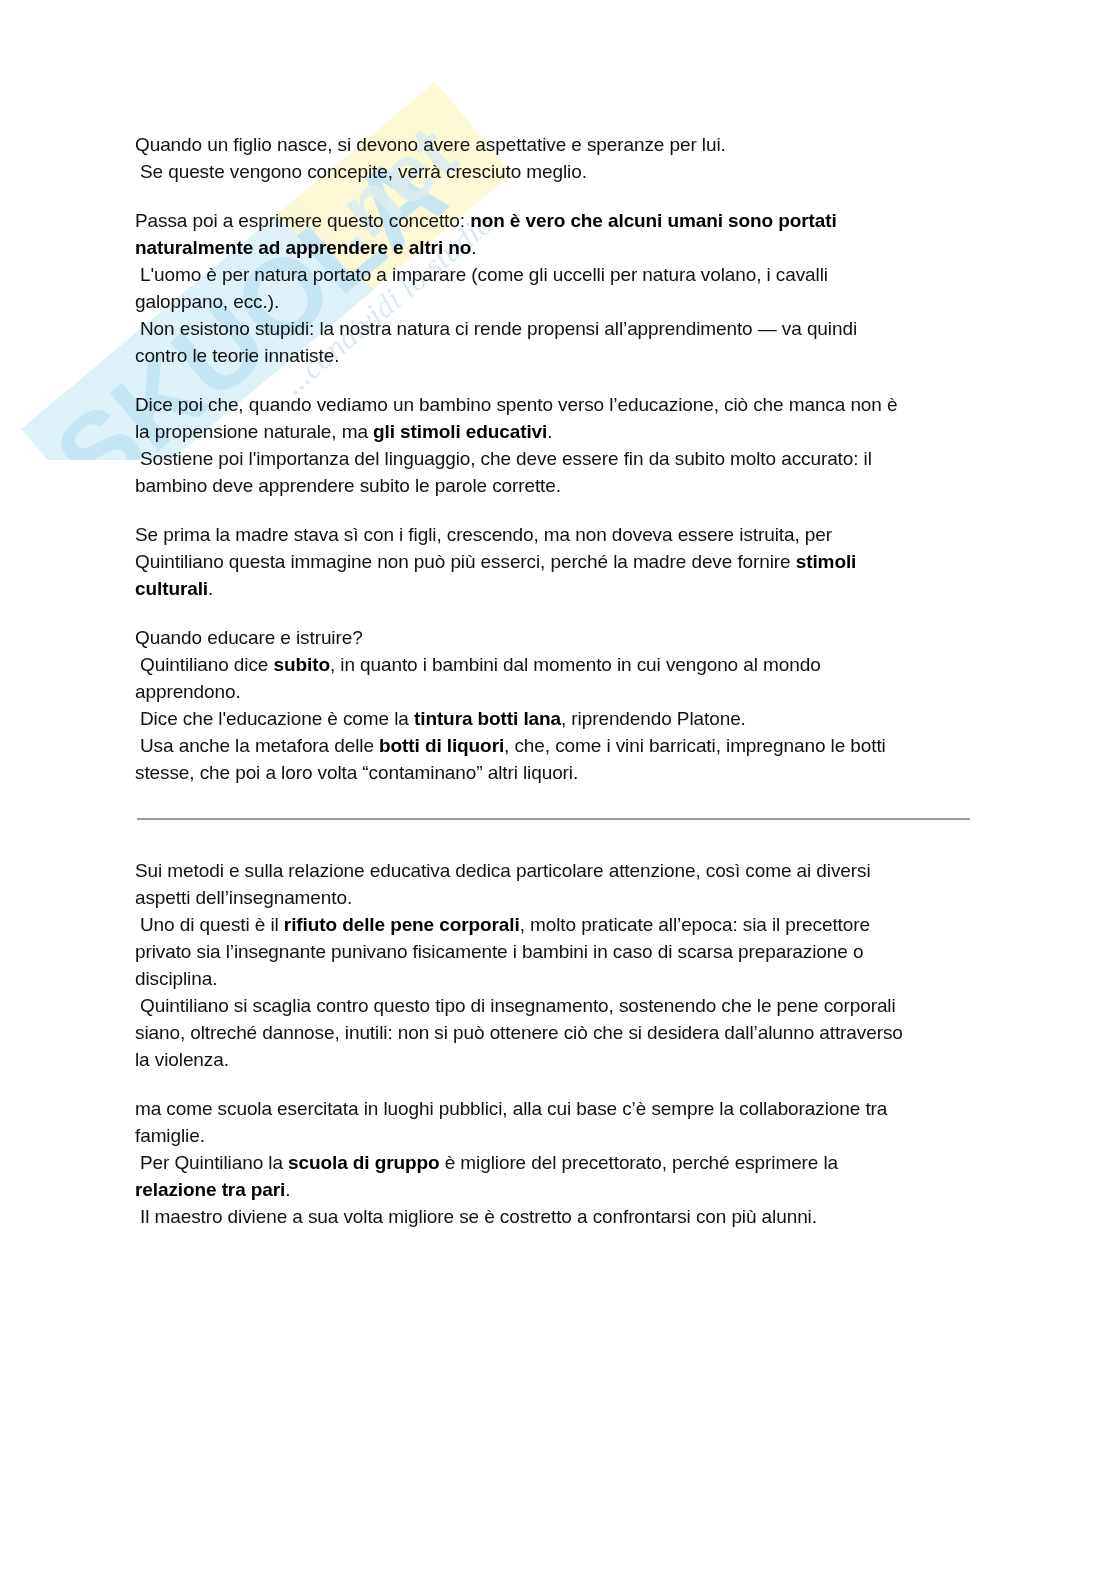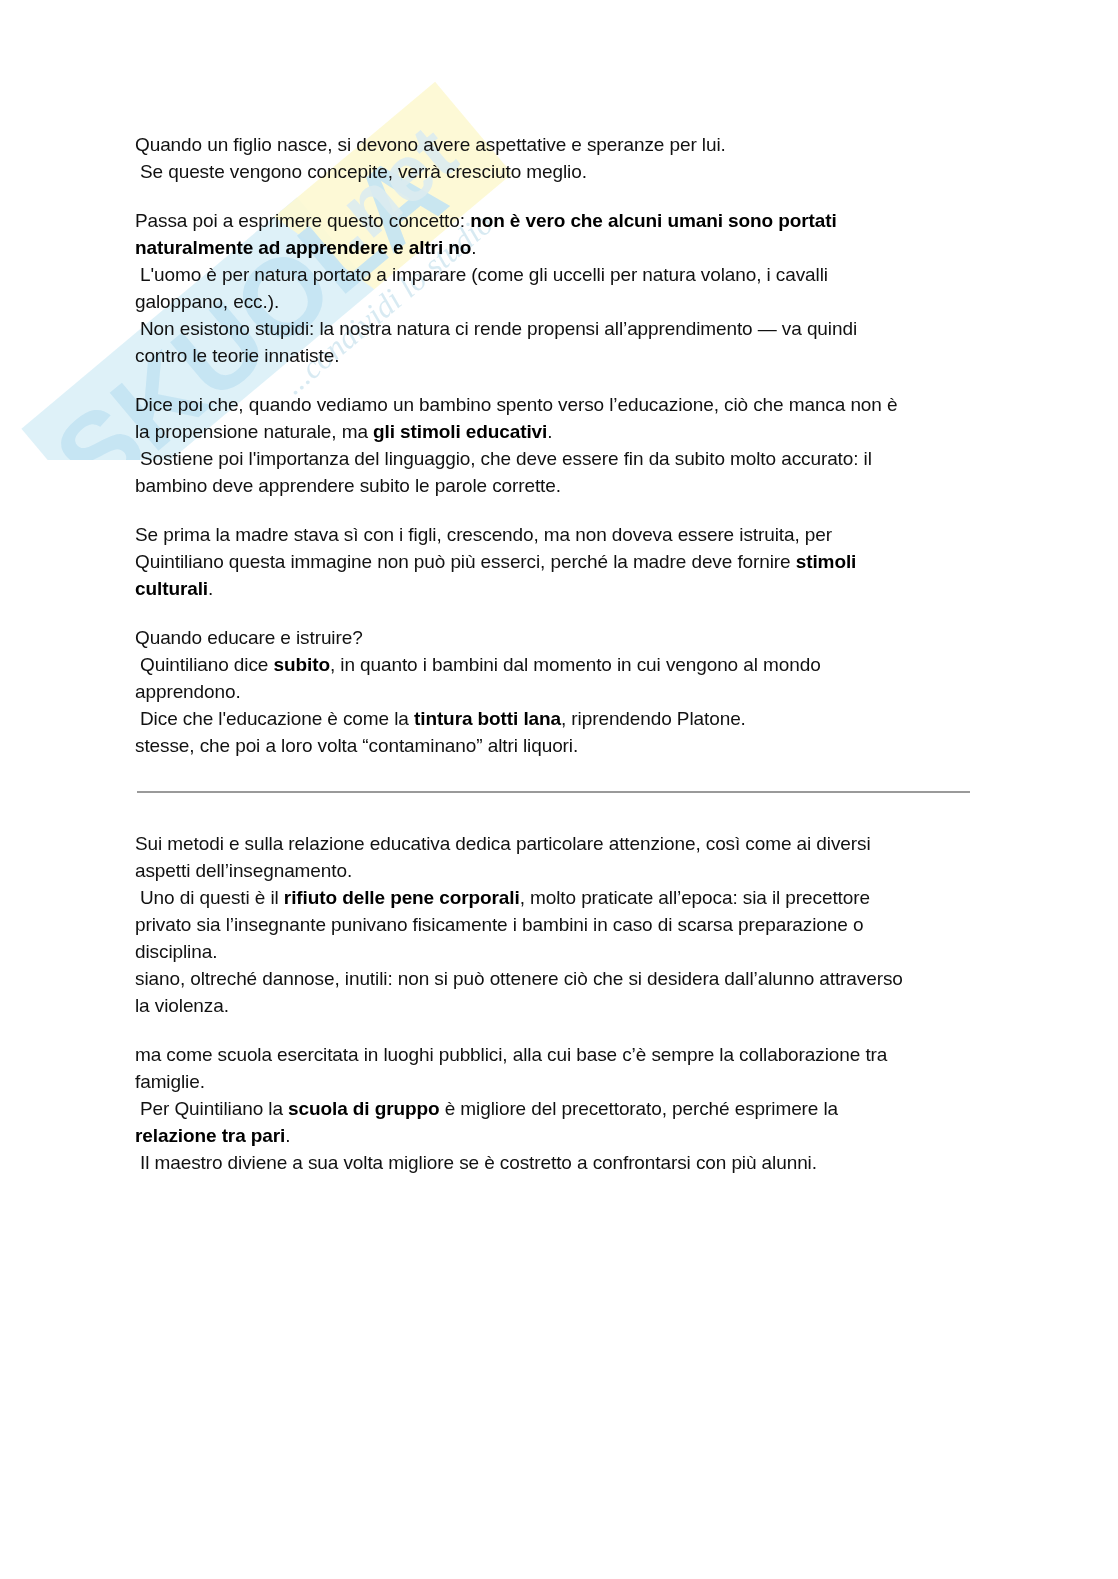--- a/index.html
+++ b/index.html
@@ -57,31 +57,33 @@
       <div class="para">
         <span class="line"><span>Se prima la madre stava sì con i figli, crescendo, ma non doveva essere istruita, per</span></span>
         <span class="line"><span>Quintiliano questa immagine non può più esserci, perché la madre deve fornire </span><b>stimoli</b></span>
         <span class="line"><b>culturali</b><span>.</span></span>
       </div>
       <div class="para">
         <span class="line"><span>Quando educare e istruire?</span></span>
         <span class="line indent"><span>Quintiliano dice </span><b>subito</b><span>, in quanto i bambini dal momento in cui vengono al mondo</span></span>
         <span class="line"><span>apprendono.</span></span>
         <span class="line indent"><span>Dice che l'educazione è come la </span><b>tintura botti lana</b><span>, riprendendo Platone.</span></span>
+        <span class="line indent"><span>Usa anche la metafora delle </span><b>botti di liquori</b><span>, che, come i vini barricati, impregnano le botti</span></span>
         <span class="line"><span>stesse, che poi a loro volta “contaminano” altri liquori.</span></span>
       </div>
     </div>
   <div class="rule"></div>
   <div id="section2">
       <div class="para">
         <span class="line"><span>Sui metodi e sulla relazione educativa dedica particolare attenzione, così come ai diversi</span></span>
         <span class="line"><span>aspetti dell’insegnamento.</span></span>
         <span class="line indent"><span>Uno di questi è il </span><b>rifiuto delle pene corporali</b><span>, molto praticate all’epoca: sia il precettore</span></span>
         <span class="line"><span>privato sia l’insegnante punivano fisicamente i bambini in caso di scarsa preparazione o</span></span>
         <span class="line"><span>disciplina.</span></span>
+        <span class="line indent"><span>Quintiliano si scaglia contro questo tipo di insegnamento, sostenendo che le pene corporali</span></span>
         <span class="line"><span>siano, oltreché dannose, inutili: non si può ottenere ciò che si desidera dall’alunno attraverso</span></span>
         <span class="line"><span>la violenza.</span></span>
       </div>
       <div class="para">
         <span class="line"><span>ma come scuola esercitata in luoghi pubblici, alla cui base c’è sempre la collaborazione tra</span></span>
         <span class="line"><span>famiglie.</span></span>
         <span class="line indent"><span>Per Quintiliano la </span><b>scuola di gruppo</b><span> è migliore del precettorato, perché esprimere la</span></span>
         <span class="line"><b>relazione tra pari</b><span>.</span></span>
         <span class="line indent"><span>Il maestro diviene a sua volta migliore se è costretto a confrontarsi con più alunni.</span></span>
       </div>

